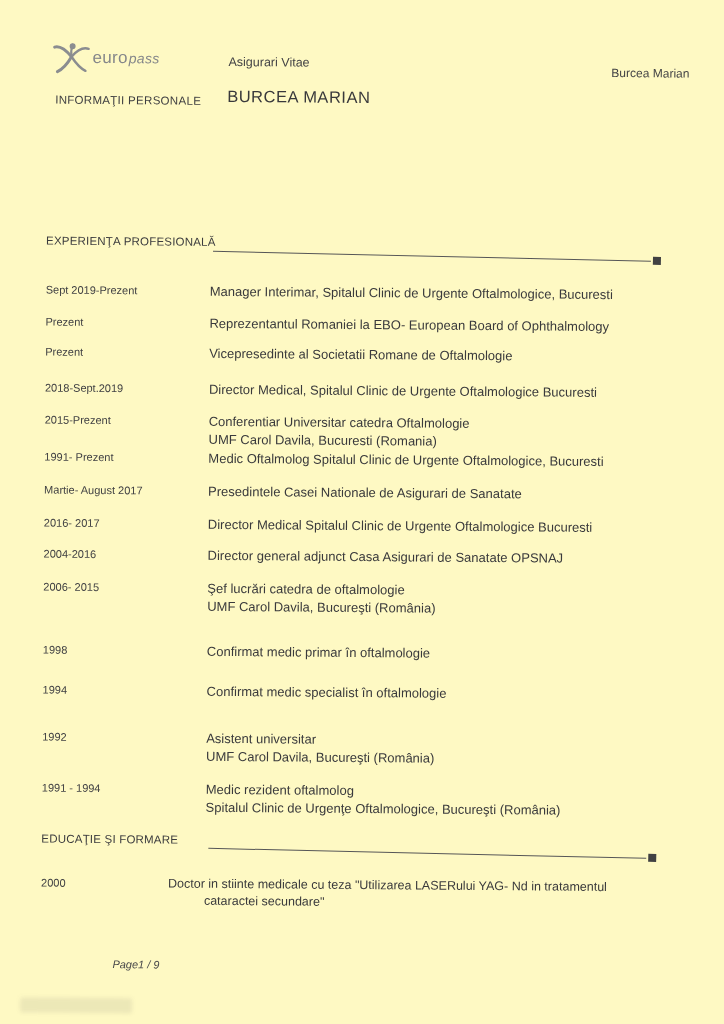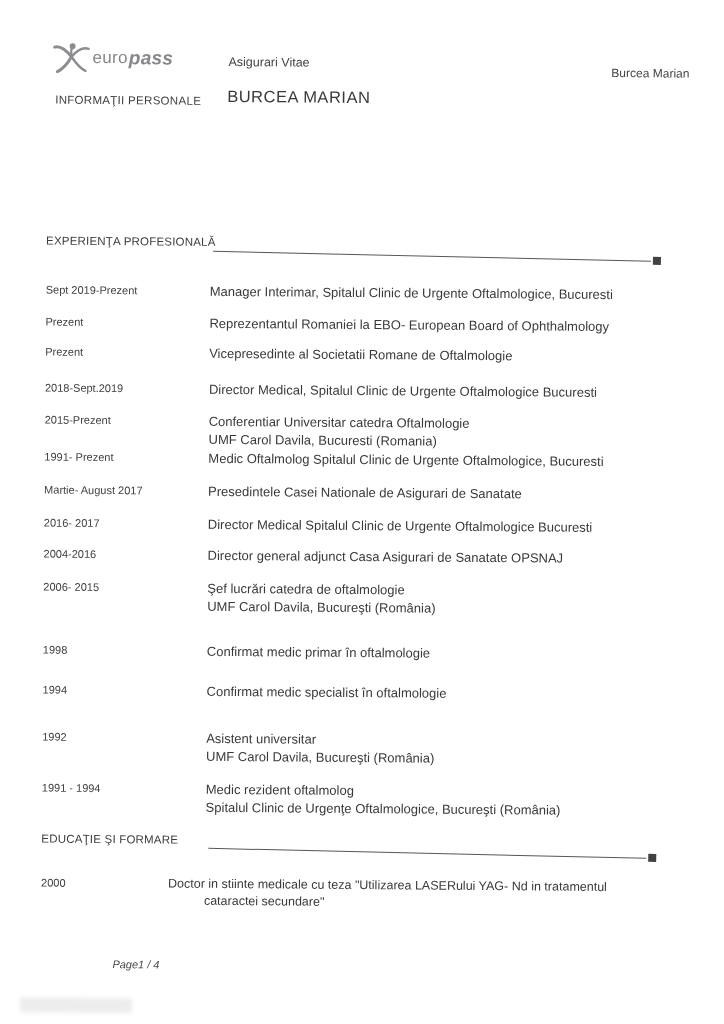--- a/index.html
+++ b/index.html
@@ -1,27 +1,27 @@
 <!DOCTYPE html>
 <html><head>
 <meta charset="utf-8">
 <style>
   html,body{margin:0;padding:0;background:#e9e9e9;}
   .page{
     position:relative;width:724px;height:1024px;margin:0 auto;
-    background:#ffffff;overflow:hidden;
+    background:#fef9c3;overflow:hidden;
     font-family:"Liberation Sans", sans-serif;color:#3b3b3d;
   }
   .tilt{position:absolute;inset:0;transform:rotate(0.45deg);transform-origin:360px 0;}
   .abs{position:absolute;}
   
   .logo{left:52px;top:42px;display:flex;align-items:center;gap:1px;color:#85878a;}
   .logo svg{display:block;}
   .logo-euro{font-size:17px;letter-spacing:0.3px;}
-  .logo-pass{font-size:19px;font-style:italic;font-weight:700;letter-spacing:0.3px;}
+  .logo-pass{font-size:14px;font-style:italic;font-weight:400;letter-spacing:0.3px;}
   .doc-type{left:229px;top:56px;font-size:12.5px;color:#434345;}
   .owner{left:500px;top:64px;width:190px;text-align:right;font-size:12px;color:#434345;}
   .info-label{left:56px;top:96px;font-size:11.5px;letter-spacing:0.3px;color:#3e3e40;}
   .person-name{left:228px;top:88px;font-size:16.5px;letter-spacing:0.5px;font-weight:500;color:#39393b;}
   
   .sec-title{left:48px;font-size:11.5px;letter-spacing:0.2px;color:#3c3c3e;}
   .rule{left:215px;width:438px;height:1px;background:#565657;transform:rotate(0.85deg);transform-origin:left center;}
   .rule .sq{position:absolute;right:-10px;top:-4px;width:8px;height:8px;background:#414142;}
   .entry{left:0;width:724px;}
   .entry .date{position:absolute;left:48px;top:2px;width:160px;font-size:11px;color:#414143;}
@@ -157,16 +157,16 @@
         </div>
         <div class="abs entry edu" style="top: 877px;">
           <div class="date">2000</div>
           <div class="lines">
             <div class="line">Doctor in stiinte medicale cu teza "Utilizarea LASERului YAG- Nd in tratamentul</div>
             <div class="line">cataractei secundare"</div>
           </div>
         </div>
       </div>
 
-    <div class="abs footer">Page1 / 4</div>
+    <div class="abs footer">Page1 / 9</div>
     <div class="abs smudge"></div>
   </div>
 </div>
 
 </body></html>

